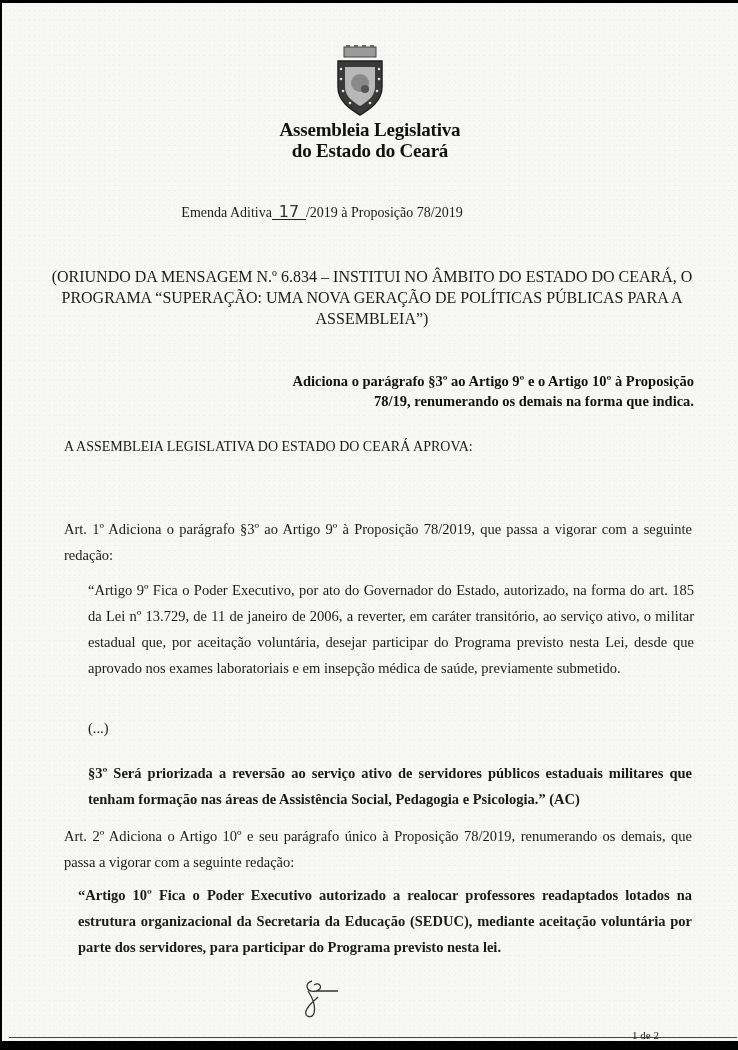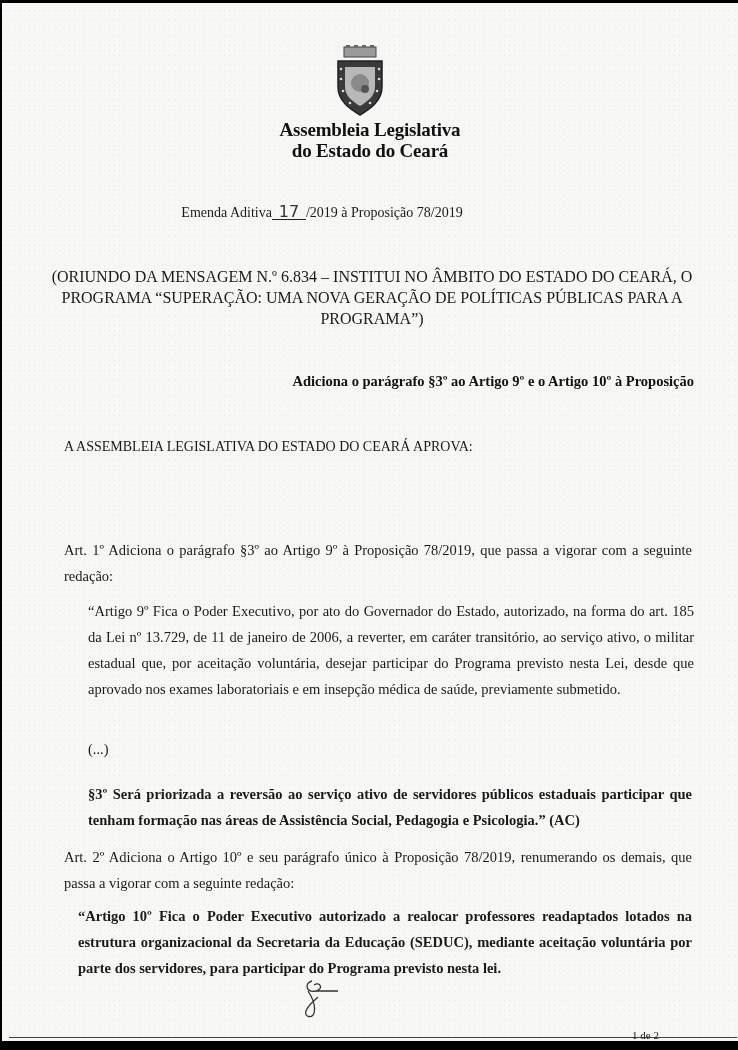--- a/index.html
+++ b/index.html
@@ -45,21 +45,20 @@
   .ementa {
     position: absolute; top: 368px; left: 250px; width: 442px; text-align: right;
     font-size: 14.5px; line-height: 20px; font-weight: bold; color: #111;
   }
   .aprova {
     position: absolute; top: 436px; left: 62px; font-size: 14px; color: #1a1a1a;
   }
   .para {
     position: absolute; font-size: 14.5px; line-height: 26px; text-align: justify;
     color: #1a1a1a;
-    margin-top: 21px;
   }
   .art1 { top: 513px; left: 62px; width: 628px; }
   .quote9 { top: 574px; left: 86px; width: 606px; }
   .ellipsis { top: 712px; left: 86px; }
   .par3 { top: 757px; left: 86px; width: 604px; font-weight: bold; }
   .art2 { top: 820px; left: 62px; width: 628px; }
   .quote10 { top: 879px; left: 76px; width: 614px; font-weight: bold; }
   .signature { position: absolute; left: 296px; top: 972px; width: 44px; height: 46px; }
   .footer-line {
     position: absolute; left: 7px; top: 1034px; width: 728px; height: 1px; background: #444;
@@ -94,33 +93,34 @@
   <div class="org l1">Assembleia Legislativa</div>
   <div class="org l2">do Estado do Ceará</div>
 
   <div class="emenda">
     <span>Emenda Aditiva</span><span class="num">17</span><span>/2019 à Proposição 78/2019</span>
   </div>
 
   <div class="origin">
     <div>(ORIUNDO DA MENSAGEM N.º 6.834 – INSTITUI NO ÂMBITO DO ESTADO DO CEARÁ, O</div>
     <div>PROGRAMA “SUPERAÇÃO: UMA NOVA GERAÇÃO DE POLÍTICAS PÚBLICAS PARA A</div>
-    <div>PROGRAMA”)</div>
+    <div>ASSEMBLEIA”)</div>
   </div>
 
   <div class="ementa">
     <div>Adiciona o parágrafo §3º ao Artigo 9º e o Artigo 10º à Proposição</div>
+    <div>78/19, renumerando os demais na forma que indica.</div>
   </div>
 
   <div class="aprova">A ASSEMBLEIA LEGISLATIVA DO ESTADO DO CEARÁ APROVA:</div>
 
   <div class="para art1">Art. 1º Adiciona o parágrafo §3º ao Artigo 9º à Proposição 78/2019, que passa a vigorar com a seguinte redação:</div>
   <div class="para quote9">“Artigo 9º Fica o Poder Executivo, por ato do Governador do Estado, autorizado, na forma do art. 185 da Lei nº 13.729, de 11 de janeiro de 2006, a reverter, em caráter transitório, ao serviço ativo, o militar estadual que, por aceitação voluntária, desejar participar do Programa previsto nesta Lei, desde que aprovado nos exames laboratoriais e em insepção médica de saúde, previamente submetido.</div>
   <div class="para ellipsis">(...)</div>
-  <div class="para par3">§3º Será priorizada a reversão ao serviço ativo de servidores públicos estaduais participar que tenham formação nas áreas de Assistência Social, Pedagogia e Psicologia.” (AC)</div>
+  <div class="para par3">§3º Será priorizada a reversão ao serviço ativo de servidores públicos estaduais militares que tenham formação nas áreas de Assistência Social, Pedagogia e Psicologia.” (AC)</div>
   <div class="para art2">Art. 2º Adiciona o Artigo 10º e seu parágrafo único à Proposição 78/2019, renumerando os demais, que passa a vigorar com a seguinte redação:</div>
   <div class="para quote10">“Artigo 10º Fica o Poder Executivo autorizado a realocar professores readaptados lotados na estrutura organizacional da Secretaria da Educação (SEDUC), mediante aceitação voluntária por parte dos servidores, para participar do Programa previsto nesta lei.</div>
 
   <svg class="signature" viewBox="0 0 44 46">
     <path d="M14 6 c-8 2 -6 12 4 10 c8 -2 4 -10 -2 -6 M10 16 c4 6 8 14 6 22 c-2 6 -10 4 -8 -2 c2 -6 8 -10 12 -14 M18 16 h22" fill="none" stroke="#333" stroke-width="1.3"></path>
   </svg>
 
   <div class="footer-line"></div>
   <div class="page-num">1 de 2</div>
 </div>

